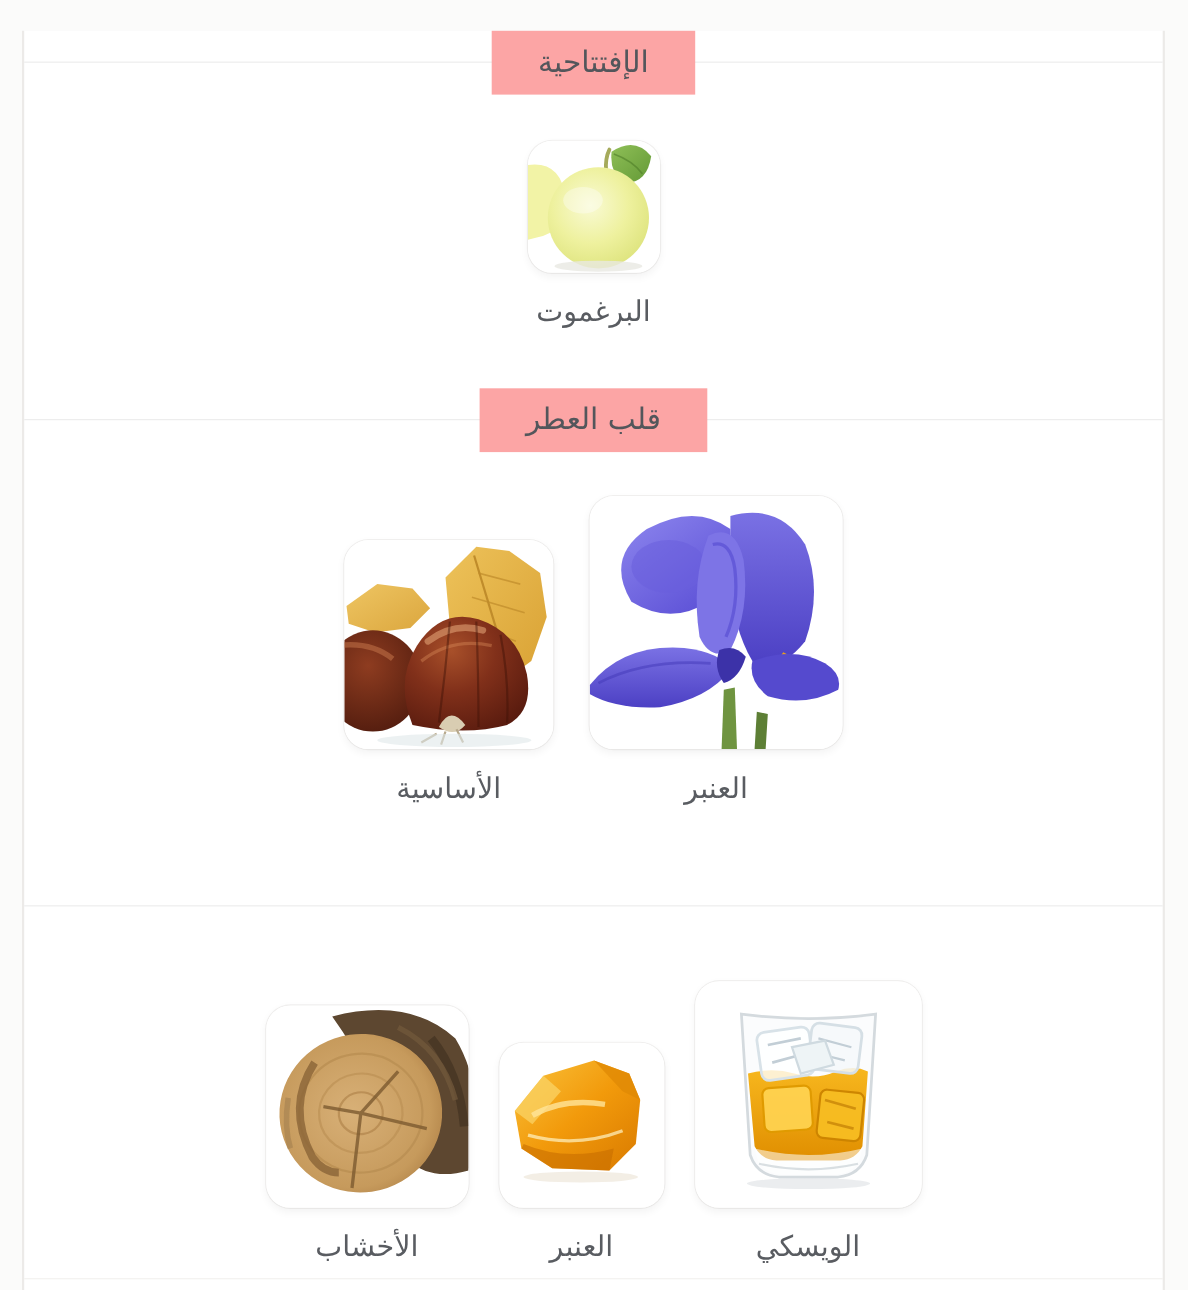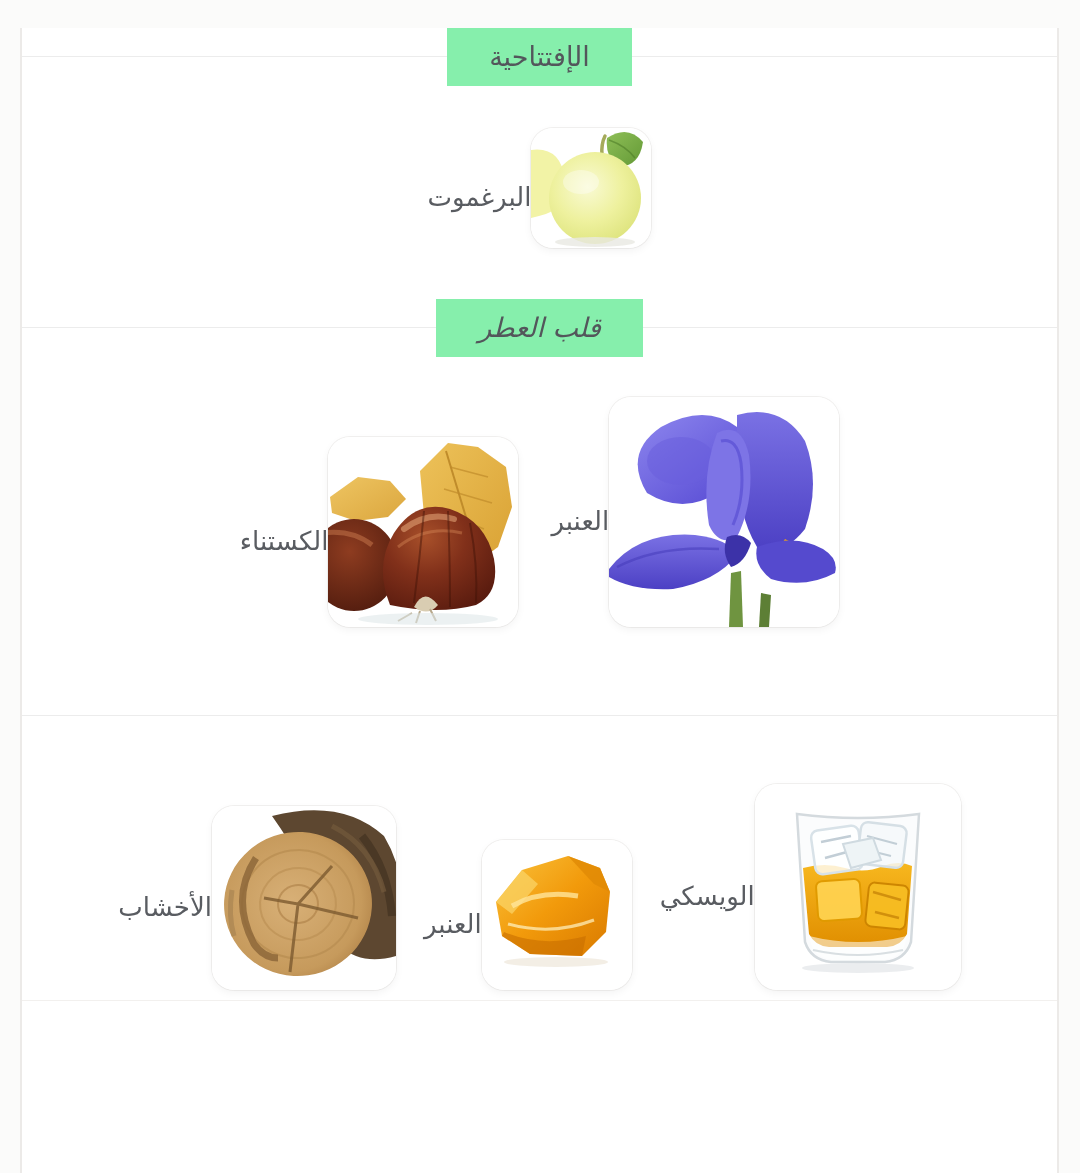--- a/index.html
+++ b/index.html
@@ -15,32 +15,32 @@
     width:1035px;height:1173px;
     background:#ffffff;
     border-left:2px solid #eceae8;
     border-right:2px solid #eceae8;
     box-sizing:content-box;
   }
   .section-head{position:relative;text-align:center;height:58px;}
   .section-head .rule{position:absolute;left:0;right:0;top:28px;height:1px;background:#ececec;}
   .section-head h2{
     display:inline-block;position:relative;z-index:1;
-    background:#86efac;padding:0 42px;margin:0;
+    background:#fca5a5;padding:0 42px;margin:0;
     font-size:27px;font-weight:400;color:#53565b;line-height:58px;
     letter-spacing:0.3px;
   }
   .head-1{margin-top:28px;}
-  .head-2{margin-top:51px;font-style:italic;}
+  .head-2{margin-top:51px;}
   .head-3{margin-top:60px;}
   .row{display:flex;flex-direction:row;justify-content:center;align-items:flex-end;}
   .row-1{margin-top:42px;}
   .row-2{margin-top:40px;gap:33px;}
   .row-3{margin-top:39px;gap:28px;}
-  .item{display:flex;flex-direction:row;align-items:center;}
+  .item{display:flex;flex-direction:column;align-items:center;}
   .tile{
     border-radius:22px;overflow:hidden;background:#fff;
     box-shadow:0 0 0 1px rgba(150,140,130,.12), 0 3px 8px rgba(0,0,0,.05);
   }
   .tile svg{display:block;width:100%;height:100%;}
   .t-120{width:120px;height:120px;}
   .t-190{width:190px;height:190px;}
   .t-230{width:230px;height:230px;}
   .t-150{width:150px;height:150px;}
   .t-184{width:184px;height:184px;}
@@ -152,21 +152,21 @@
           <path d="M-6 96 Q24 92 44 108" stroke="#c97a4e" stroke-width="5" fill="none" opacity="0.5"></path>
           <path d="M62 168 Q46 128 66 96 Q88 62 122 72 Q158 84 166 122 Q172 156 148 168 Q110 178 62 168 Z" fill="url(#gNut)"></path>
           <path d="M76 92 Q100 74 126 82" stroke="#e8a97c" stroke-width="6" fill="none" opacity="0.55" stroke-linecap="round"></path>
           <path d="M70 110 Q98 88 134 96" stroke="#d98b5a" stroke-width="3" fill="none" opacity="0.4"></path>
           <path d="M96 74 Q92 120 86 166 M120 74 Q122 120 122 170 M142 86 Q150 128 148 166" stroke="#3f1207" stroke-width="2" opacity="0.45" fill="none"></path>
           <path d="M86 170 Q96 150 110 168 Q100 180 86 170 Z" fill="#d9cdb2"></path>
           <path d="M84 176 L70 184 M92 174 L88 186 M102 172 L108 184" stroke="#b7a88b" stroke-width="2"></path>
           <ellipse cx="100" cy="182" rx="70" ry="6" fill="#dfe8ea" opacity="0.6"></ellipse>
         </svg>
       </div>
-      <div class="label">الكستناء</div>
+      <div class="label">الأساسية</div>
     </div>
   </div>
 
   <div class="section-head head-3">
     <div class="rule"></div>
   </div>
   <div class="row row-3">
     <div class="item">
       <div class="tile t-206">
         <svg viewBox="0 0 206 206" xmlns="http://www.w3.org/2000/svg">

